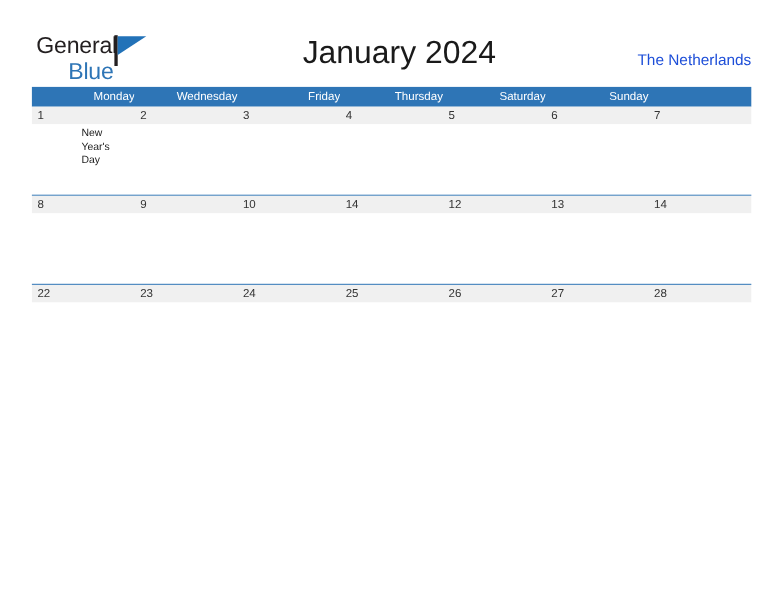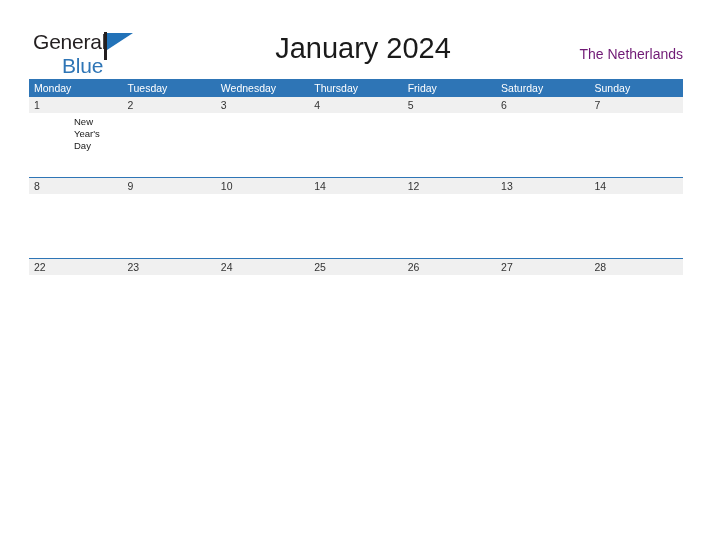--- a/index.html
+++ b/index.html
@@ -90,21 +90,21 @@
     line-height: 36px;
     white-space: nowrap;
     padding-left: 7px;
   }
 
   .location {
     position: absolute;
     right: 29px;
     top: 45px;
     font-size: 14px;
-    color: #701a75;
+    color: #1d4ed8;
     font-family: "Liberation Sans", sans-serif;
     line-height: 18px;
     text-align: left;
     white-space: nowrap;
     margin-left: 40px;
   }
 
   
   .calendar {
     position: absolute;
@@ -123,20 +123,21 @@
     width: 93.43px;
     height: 18px;
     line-height: 18px;
     padding-left: 5px;
     box-sizing: border-box;
     color: #ffffff;
     font-size: 10.5px;
     font-family: "Liberation Sans", sans-serif;
     white-space: nowrap;
     overflow: hidden;
+    text-align: right;
   }
 
   .week-row {
     position: relative;
     width: 654px;
     height: 81px;
     border-top: 1px solid #2e75b6;
     box-sizing: border-box;
   }
   .week-row.first {
@@ -202,24 +203,23 @@
     <div class="title">January 2024</div>
 
     <div class="location">The Netherlands</div>
 
   </div>
 
   <div class="calendar">
 
     <div class="dow-row">
       <div class="dow-cell">Monday</div>
-      <div class="dow-cell">Tuesday</div>
       <div class="dow-cell">Wednesday</div>
+      <div class="dow-cell">Friday</div>
       <div class="dow-cell">Thursday</div>
-      <div class="dow-cell">Friday</div>
       <div class="dow-cell">Saturday</div>
       <div class="dow-cell">Sunday</div>
     </div>
 
     <div id="weeks-container">
         <div class="week-row first">
           <div class="date-strip">
             <div class="date-cell">1</div>
             <div class="date-cell">2</div>
             <div class="date-cell">3</div>

